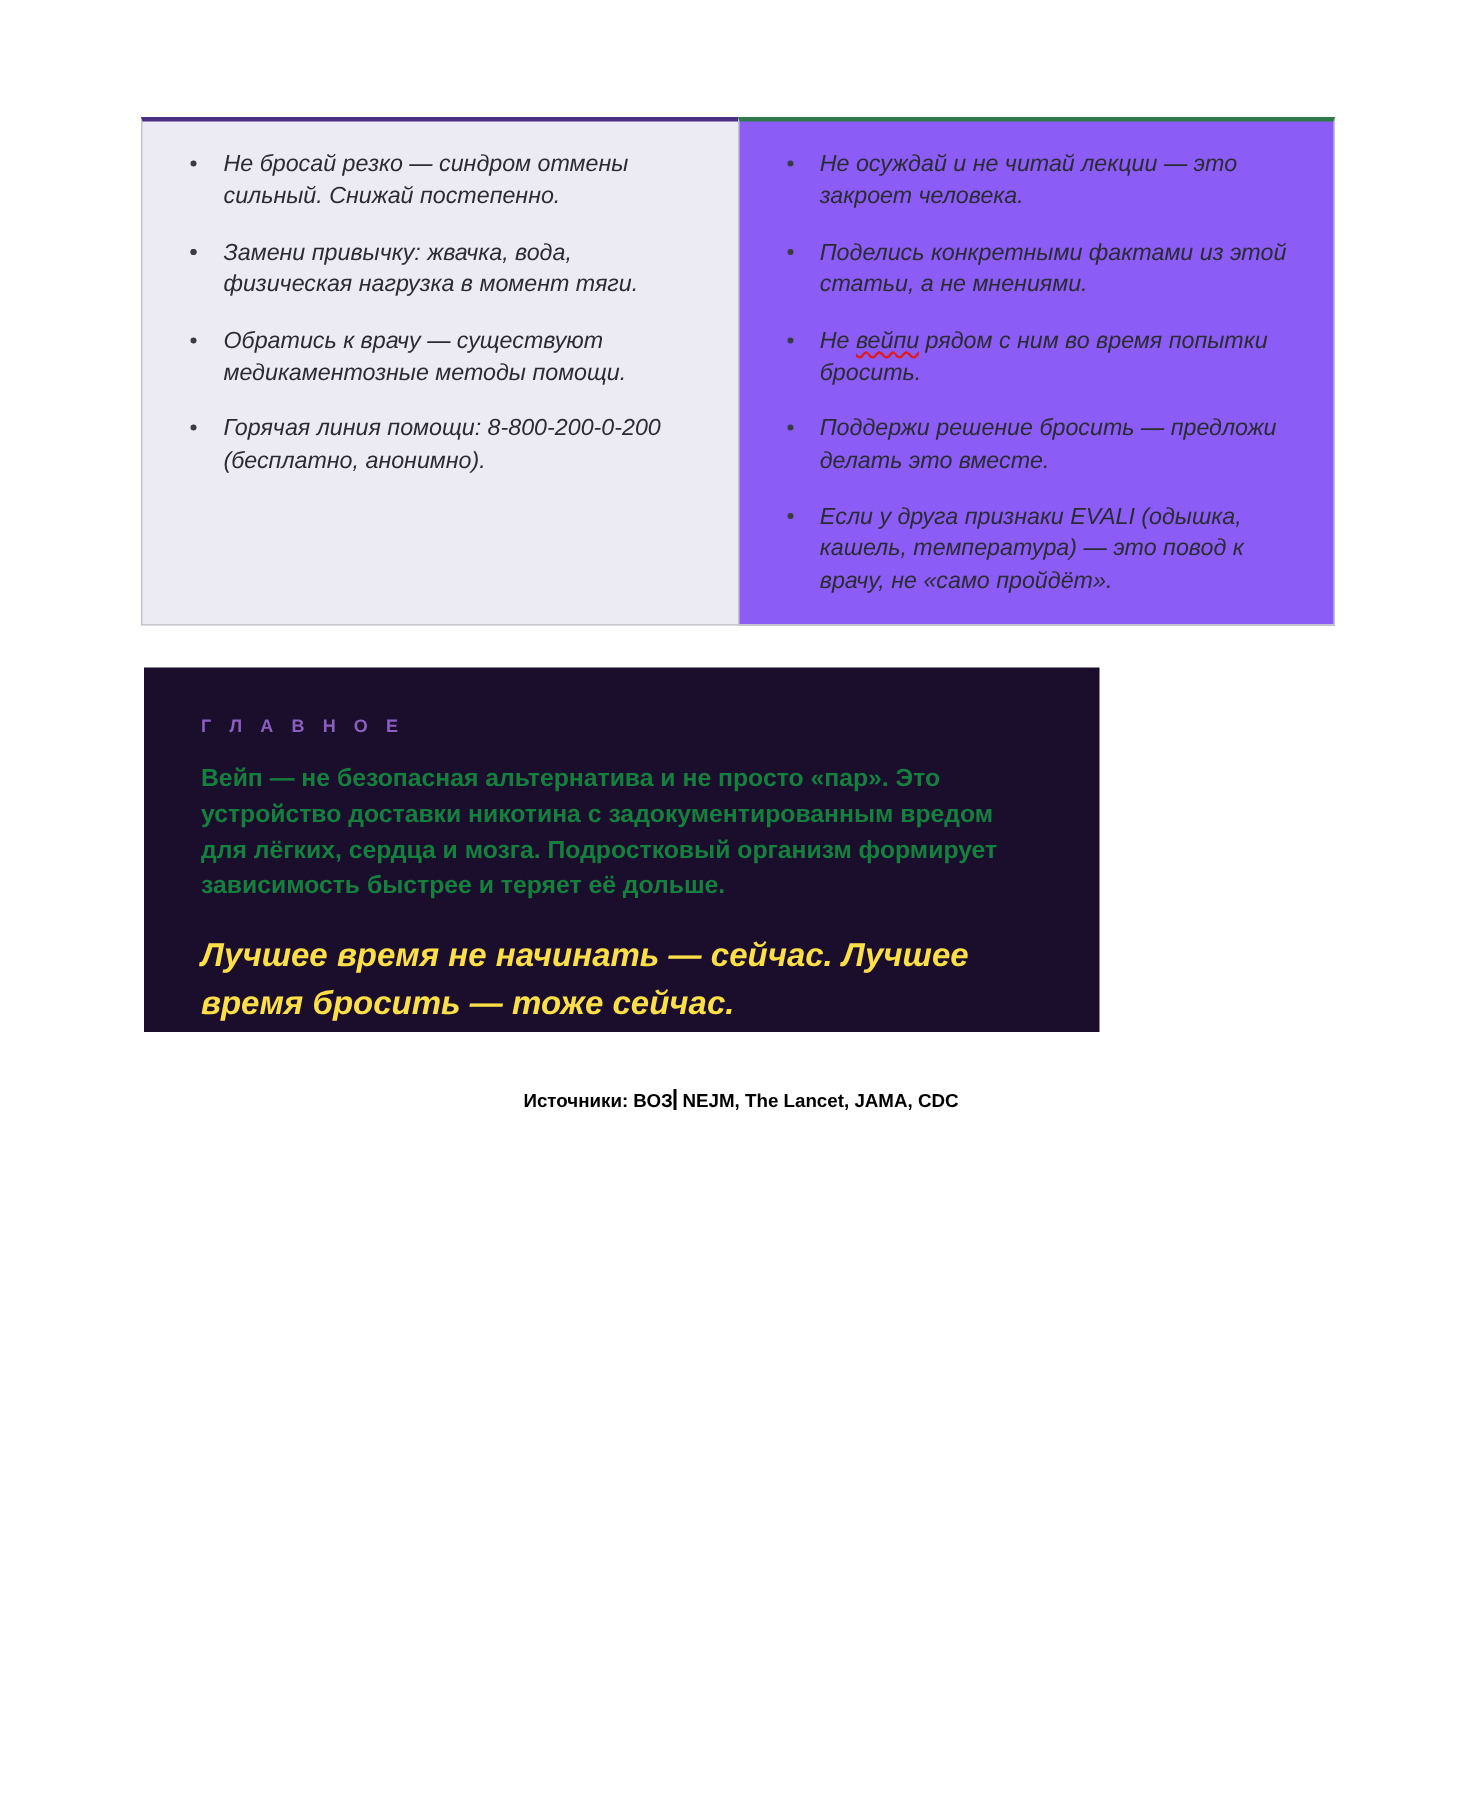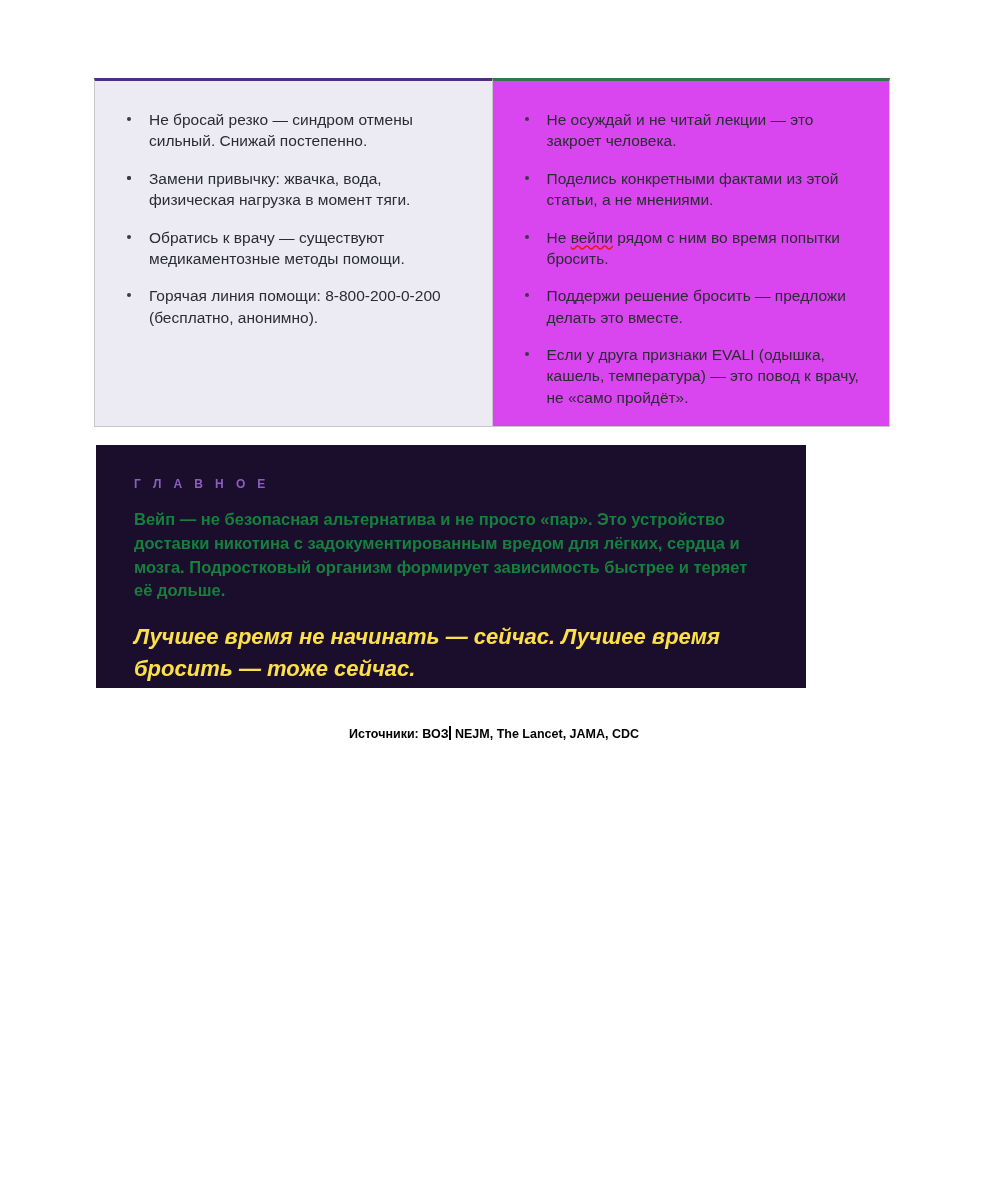--- a/index.html
+++ b/index.html
@@ -32,31 +32,32 @@
     width: 796px;
     display: flex;
     align-items: stretch;
   }
 
   .panel {
     flex: 1 1 0;
     min-width: 0;
     border: 1px solid #c7c7cb;
     border-top-width: 3px;
-    padding: 28px 22px 18px 22px;
+    padding: 18px 22px 18px 22px;
+    font-style: italic;
   }
 
   .panel--quit {
     background: #ecebf4;
     border-top-color: #4a2f82;
     border-right-width: 0;
   }
 
   .panel--help {
-    background: #d946ef;
+    background: #8b5cf6;
     border-top-color: #2f7a4a;
   }
 
   .panel ul {
     margin: 0;
     padding: 0;
     list-style: none;
   }
 
   .panel li {
@@ -83,21 +84,21 @@
     text-decoration: underline wavy #e01b1b;
     text-decoration-skip-ink: none;
     text-underline-offset: 2px;
   }
 
   
   .keybox {
     position: absolute;
     left: 96px;
     top: 445px;
-    width: 710px;
+    width: 637px;
     height: 243px;
     background: #1b0d2c;
     padding: 32px 38px 30px 38px;
   }
 
   .keybox__eyebrow {
     font-size: 12px;
     font-weight: bold;
     letter-spacing: 4.4px;
     color: #8a5fc0;

